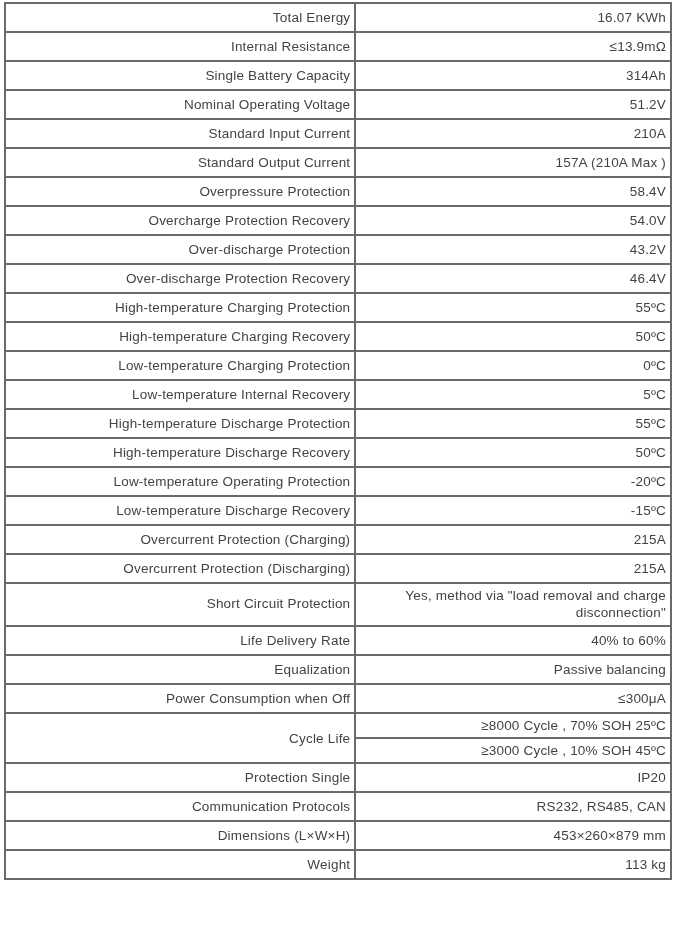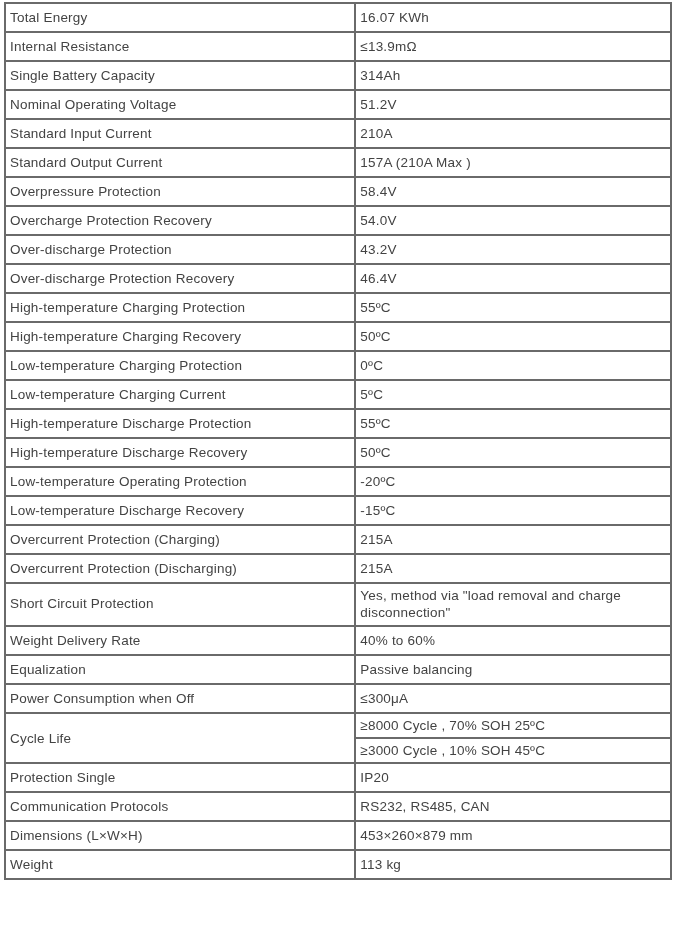--- a/index.html
+++ b/index.html
@@ -19,21 +19,21 @@
   table.spec-table {
     position: absolute;
     left: 4px;
     top: 2px;
     width: 668px;
     border-collapse: collapse;
     table-layout: fixed;
   }
   table.spec-table td {
     border: 2px solid #6a6a6a;
-    text-align: left;
+    text-align: right;
     vertical-align: middle;
     color: #434343;
     font-size: 13.5px;
     letter-spacing: 0.2px;
     padding: 1px 4px;
     background: #ffffff;
   }
   td.label-cell { width: 52.6%; }
   td.value-cell { width: 47.4%; }
   tr.row-normal td { height: 29px; }
@@ -92,21 +92,21 @@
         </tr>
         <tr class="row-normal">
           <td class="label-cell">High-temperature Charging Recovery</td>
           <td class="value-cell">50ºC</td>
         </tr>
         <tr class="row-normal">
           <td class="label-cell">Low-temperature Charging Protection</td>
           <td class="value-cell">0ºC</td>
         </tr>
         <tr class="row-normal">
-          <td class="label-cell">Low-temperature Charging Current</td>
+          <td class="label-cell">Low-temperature Internal Recovery</td>
           <td class="value-cell">5ºC</td>
         </tr>
         <tr class="row-normal">
           <td class="label-cell">High-temperature Discharge Protection</td>
           <td class="value-cell">55ºC</td>
         </tr>
         <tr class="row-normal">
           <td class="label-cell">High-temperature Discharge Recovery</td>
           <td class="value-cell">50ºC</td>
         </tr>
@@ -124,21 +124,21 @@
         </tr>
         <tr class="row-normal">
           <td class="label-cell">Overcurrent Protection (Discharging)</td>
           <td class="value-cell">215A</td>
         </tr>
         <tr class="row-tall">
           <td class="label-cell">Short Circuit Protection</td>
           <td class="value-cell">Yes, method via "load removal and charge disconnection"</td>
         </tr>
         <tr class="row-normal">
-          <td class="label-cell">Weight Delivery Rate</td>
+          <td class="label-cell">Life Delivery Rate</td>
           <td class="value-cell">40% to 60%</td>
         </tr>
         <tr class="row-normal">
           <td class="label-cell">Equalization</td>
           <td class="value-cell">Passive balancing</td>
         </tr>
         <tr class="row-normal">
           <td class="label-cell">Power Consumption when Off</td>
           <td class="value-cell">≤300μA</td>
         </tr>

